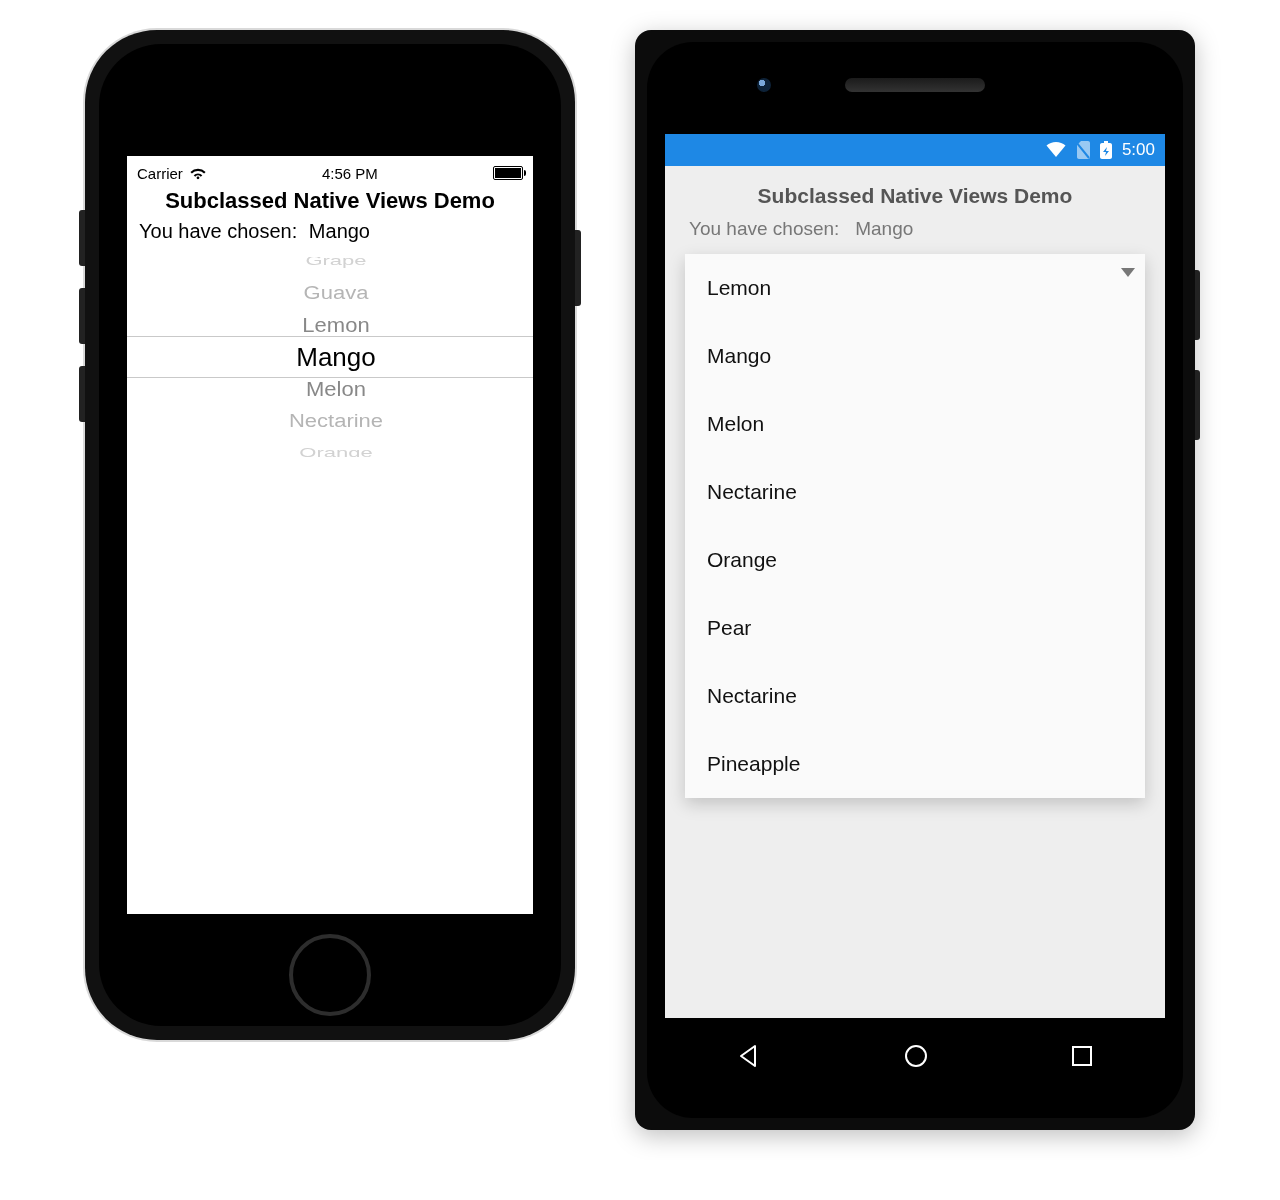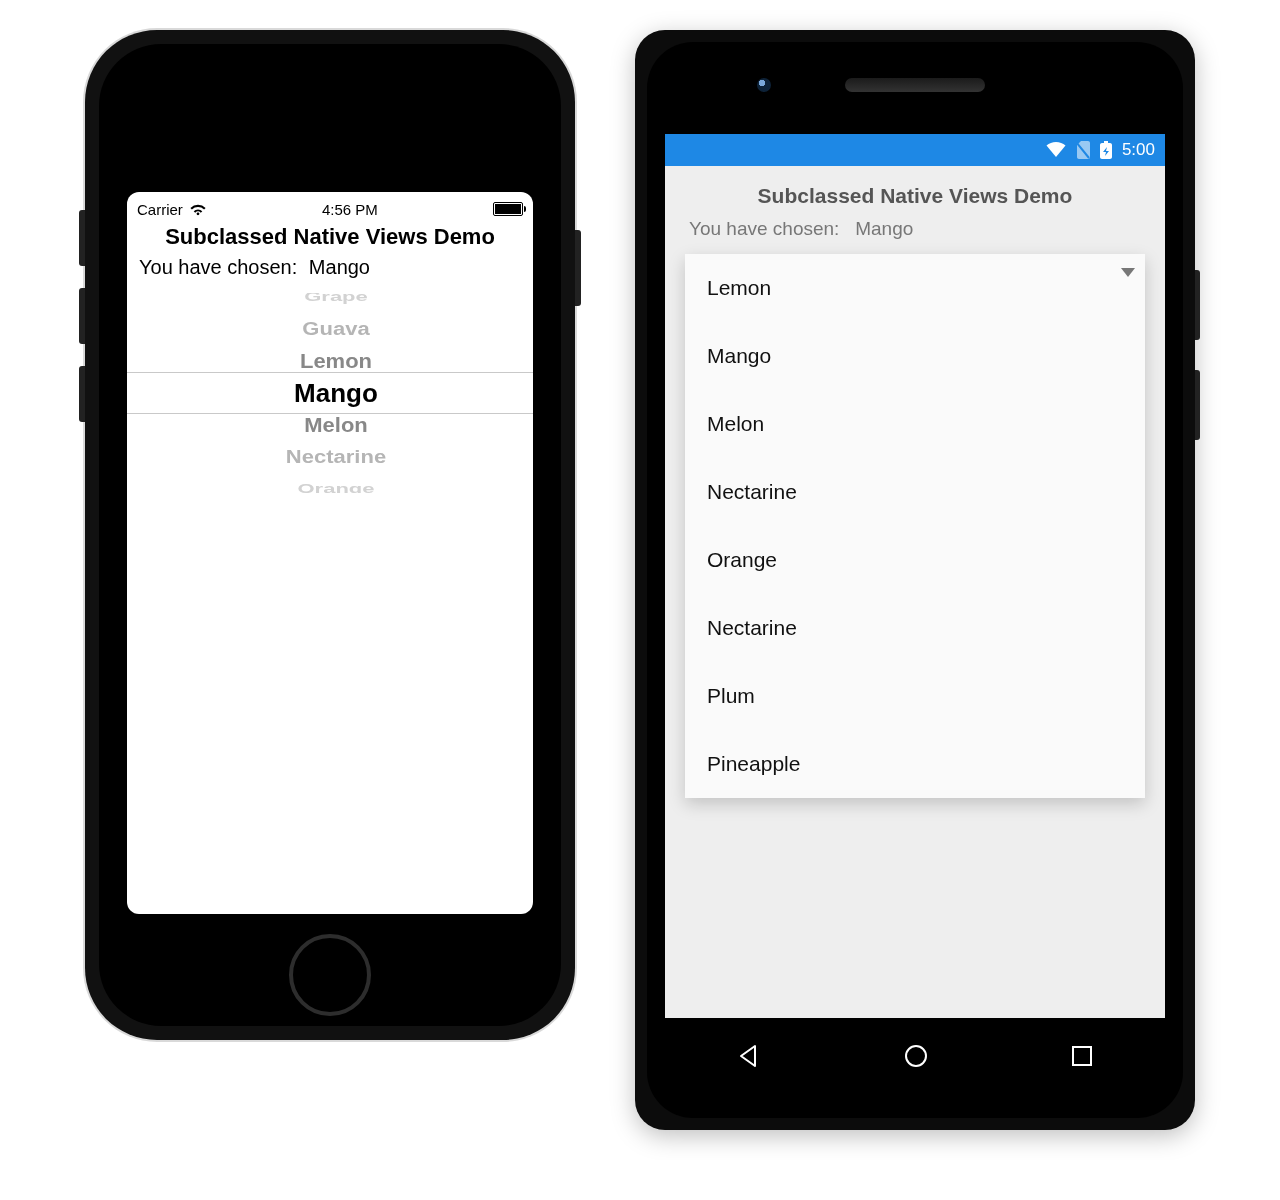--- a/index.html
+++ b/index.html
@@ -33,23 +33,22 @@
     background:#000;
     border-radius:62px;
     padding:10px;
     box-sizing:border-box;
     position:relative;
   }
   .iphone-screenwrap{
     position:absolute;
     top:112px;left:28px;right:28px;bottom:112px;
     background:#fff;
-    border-radius:12px;
-    overflow:hidden;
-    margin-top:36px;
+    border-radius:0;
+    overflow:hidden;
   }
   
   .iphone::before{ 
     content:"";position:absolute;left:-6px;top:180px;width:6px;height:56px;background:#222;border-radius:3px 0 0 3px;
     box-shadow:0 78px 0 #222,0 156px 0 #222;
   }
   .iphone::after{ 
     content:"";position:absolute;right:-6px;top:200px;width:6px;height:76px;background:#222;border-radius:0 3px 3px 0;
   }
   
@@ -77,32 +76,32 @@
     overflow:hidden;
     text-align:center;
     font-size:22px;
   }
   .ios-picker .row{height:32px;line-height:32px;}
   .ios-picker .selection-lines{
     position:absolute;left:0;right:0;top:50%;transform:translateY(-50%);
     height:40px;border-top:1px solid #c9c9c9;border-bottom:1px solid #c9c9c9;
     pointer-events:none;
   }
-  .ios-picker .wheel{position:absolute;left:12px;right:0;top:50%;transform:translateY(-50%);font-weight:bold;}
+  .ios-picker .wheel{position:absolute;left:12px;right:0;top:50%;transform:translateY(-50%);}
   .r-sel{color:#000;font-size:26px;height:40px;line-height:40px;}
   .r1{color:#888;transform:scaleY(.95);}
   .r2{color:#b5b5b5;transform:scaleY(.80);}
   .r3{color:#d2d2d2;transform:scaleY(.62);height:22px;line-height:22px;}
 
   
   .android{
     width:560px;
     height:1100px;
     background:#0c0c0c;
-    border-radius:30px;
+    border-radius:16px;
     padding:12px;
     box-sizing:border-box;
     position:relative;
     box-shadow:0 6px 24px rgba(0,0,0,.25);
   }
   .android-inner{
     width:100%;height:100%;
     background:#000;
     border-radius:46px;
     position:relative;
@@ -235,22 +234,22 @@
           <svg width="14" height="10" viewBox="0 0 14 10">
               <path d="M0 0h14L7 9 0 0Z" fill="#777"></path>
             </svg>
         </span>
         <div id="spinner-list">
             <div class="item">Lemon</div>
             <div class="item">Mango</div>
             <div class="item">Melon</div>
             <div class="item">Nectarine</div>
             <div class="item">Orange</div>
+            <div class="item">Pear</div>
             <div class="item">Nectarine</div>
-            <div class="item">Plum</div>
             <div class="item">Pineapple</div>
           </div>
       </div>
 
     </div>
 
     <div class="and-nav">
       <svg width="28" height="28" viewBox="0 0 28 28">
           <path d="M20 4v20L6 14 20 4Z" fill="none" stroke="#fff" stroke-width="2" stroke-linejoin="round"></path>
         </svg>

